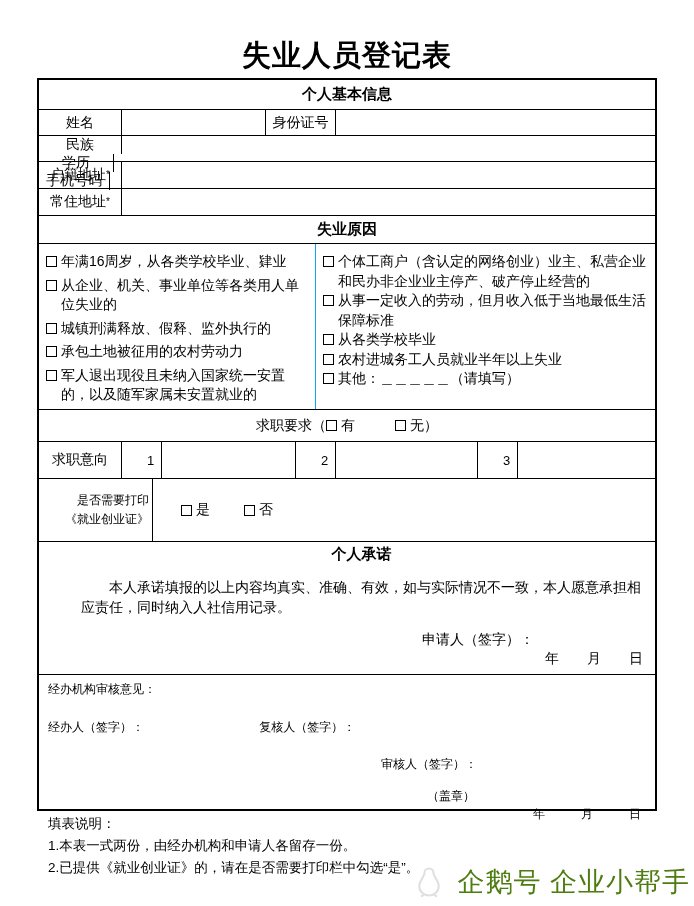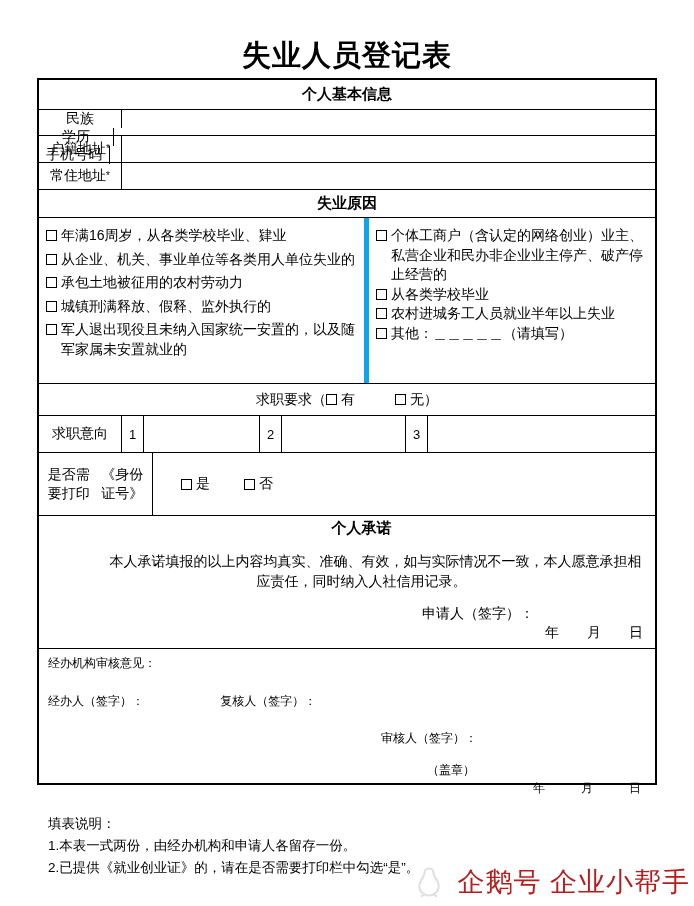--- a/index.html
+++ b/index.html
@@ -32,100 +32,106 @@
   .sec-header { justify-content:center; align-items:center; display:flex;
     font-weight:bold; font-size:15px; }
 
   .h-header1 { height:30px; }
   .h-name    { height:26px; }
   .h-ethnic  { height:26px;flex-direction:column; }
   .h-addr    { height:27px; }
   .h-reason-h{ height:28px; }
   .h-reason  { height:166px; }
   .h-jobreq  { height:32px; }
-  .h-intent  { height:37px; }
+  .h-intent  { height:37px;gap:18px; }
   .h-print   { height:63px; }
   .h-commit  { height:133px; }
   .h-agency  { height:134px; }
 
   .w-label  { width:83px; }
   .w-name-v { width:144px; }
   .w-id     { width:70px; }
   .w-eth-v  { width:69px; }
   .w-edu    { width:75px; }
   .w-edu-v  { width:70px; }
   .w-phone  { width:71px; }
   .w-num    { width:22px; font-size:13px; }
   .w-int1   { width:116px; }
   .w-int2   { width:124px; }
   .w-printl { width:114px; }
 
   sup.req { font-size:10px; vertical-align:top; line-height:1; }
 
   
   .reason-col { padding:8px 4px 2px 7px; font-size:14px; line-height:19.5px; }
-  .reason-col.left  { width:330px; border-right:5px solid #0ea5e9; }
+  .reason-col.left  { width:277px; border-right:1px solid #0ea5e9; }
   .reason-col.right { flex:1; }
   .chk-item { display:flex; margin-bottom:4px; }
   .reason-col.right .chk-item { margin-bottom:0; }
   .chk {
     width:11px; height:11px; border:1.5px solid #000; background:#fff;
     flex:none; display:inline-block; margin:4px 4px 0 0;
   }
   .chk.inline { vertical-align:-1px; margin:0 4px 0 0; }
 
   .inline-opt { display:inline-flex; align-items:center; font-size:14px; }
   .gap40 { display:inline-block; width:40px; }
   .gap34 { display:inline-block; width:34px; }
 
-  .print-label { flex-direction:row; line-height:19px; font-size:14px; }
+  .print-label { flex-direction:column; line-height:19px; font-size:12px;align-items:flex-end; }
   .print-opts { flex:1; display:flex; align-items:center; padding-left:28px;
     font-size:14px; }
 
   
   .commit { display:block; font-size:14px;padding-left:32px; }
   .commit-h { text-align:center; font-weight:bold; font-size:15px; margin-top:3px; }
   .commit-body { margin:13px 10px 0 10px; text-indent:2em; line-height:20px;
     font-size:14px; }
   .commit-sign { text-align:right; padding-right:118px; margin-top:14px; }
   .commit-date { text-align:right; padding-right:9px; margin-top:1px; }
 
   
   .agency { display:block; font-size:12px; padding-top:6px; }
   .agency-opinion { padding-left:6px; }
   .agency-signs { padding-left:6px; margin-top:21px; }
-  .agency-reviewer { margin-left:73px; }
+  .agency-reviewer { margin-left:112px; }
   .agency-auditor { text-align:right; padding-right:175px; margin-top:20px; }
   .agency-seal { text-align:right; padding-right:177px; margin-top:15px; }
   .agency-date { text-align:right; padding-right:11px; margin-top:1px; }
 
   
   .notes { position:absolute; left:48px; top:813px; font-size:13.5px;
     line-height:22px; }
 
   
   .watermark { position:absolute; right:4px; bottom:6px; display:flex;
     align-items:center; color:#e7e7e7; }
   .watermark-text { font-size:27px; letter-spacing:1px;
-    text-shadow:0 1px 0 #fff; color:#b91c1c; }
+    text-shadow:0 1px 0 #fff; color:#4d7c0f; }
   .penguin { width:36px; height:36px; margin-right:10px; }
 </style>
 </head>
 <body>
 
 <div class="page">
 
   <div class="title">失业人员登记表</div>
 
   <div class="form">
 
     <div class="row h-header1">
       <div class="cell grow sec-header">个人基本信息</div>
     </div>
 
+    <div class="row h-name">
+      <div class="cell w-label">姓名</div>
+      <div class="cell w-name-v"></div>
+      <div class="cell w-id">身份证号</div>
+      <div class="cell grow"></div>
+    </div>
 
     <div class="row h-ethnic">
       <div class="cell w-label">民族</div>
       <div class="cell w-eth-v"></div>
       <div class="cell w-edu">学历</div>
       <div class="cell w-edu-v"></div>
       <div class="cell w-phone">手机号码</div>
       <div class="cell grow"></div>
     </div>
 
@@ -154,35 +160,39 @@
         <div class="chk-item">
           <span class="chk"></span>
           <span>年满16周岁，从各类学校毕业、肄业</span>
         </div>
         <div class="chk-item">
           <span class="chk"></span>
           <span>从企业、机关、事业单位等各类用人单位失业的</span>
         </div>
         <div class="chk-item">
           <span class="chk"></span>
+          <span>城镇刑满释放、假释、监外执行的</span>
+        </div>
+        <div class="chk-item">
+          <span class="chk"></span>
           <span>承包土地被征用的农村劳动力</span>
         </div>
         <div class="chk-item">
           <span class="chk"></span>
-          <span>城镇刑满释放、假释、监外执行的</span>
-        </div>
-        <div class="chk-item">
-          <span class="chk"></span>
           <span>军人退出现役且未纳入国家统一安置的，以及随军家属未安置就业的</span>
         </div>
       </div>
       <div class="reason-col right">
         <div class="chk-item">
           <span class="chk"></span>
           <span>个体工商户（含认定的网络创业）业主、私营企业和民办非企业业主停产、破产停止经营的</span>
+        </div>
+        <div class="chk-item">
+          <span class="chk"></span>
+          <span>从事一定收入的劳动，但月收入低于当地最低生活保障标准</span>
         </div>
         <div class="chk-item">
           <span class="chk"></span>
           <span>从各类学校毕业</span>
         </div>
         <div class="chk-item">
           <span class="chk"></span>
           <span>农村进城务工人员就业半年以上失业</span>
         </div>
         <div class="chk-item">
@@ -212,35 +222,35 @@
       <div class="cell w-int1"></div>
       <div class="cell w-num">2</div>
       <div class="cell w-int2"></div>
       <div class="cell w-num">3</div>
       <div class="cell grow"></div>
     </div>
 
     <div class="row h-print">
       <div class="cell w-printl print-label">
         <span>是否需要打印</span>
-        <span>《身份证号》</span>
+        <span>《就业创业证》</span>
       </div>
       <div class="print-opts">
         <span class="chk inline"></span>
         <span>是</span>
         <span class="gap34"></span>
         <span class="chk inline"></span>
         <span>否</span>
       </div>
     </div>
 
     <div class="row h-commit">
       <div class="cell grow commit" style="display:block;">
         <div class="commit-h">个人承诺</div>
-        <p class="commit-body" style="text-align:center;">本人承诺填报的以上内容均真实、准确、有效，如与实际情况不一致，本人愿意承担相应责任，同时纳入人社信用记录。</p>
+        <p class="commit-body" style="text-align:left;">本人承诺填报的以上内容均真实、准确、有效，如与实际情况不一致，本人愿意承担相应责任，同时纳入人社信用记录。</p>
         <div class="commit-sign">申请人（签字）：</div>
         <div class="commit-date">年　　月　　日</div>
       </div>
     </div>
 
     <div class="row h-agency last">
       <div class="cell grow agency" style="display:block; text-align:left;">
         <div class="agency-opinion">经办机构审核意见：</div>
         <div class="agency-signs">
           <span>经办人（签字）：</span>

